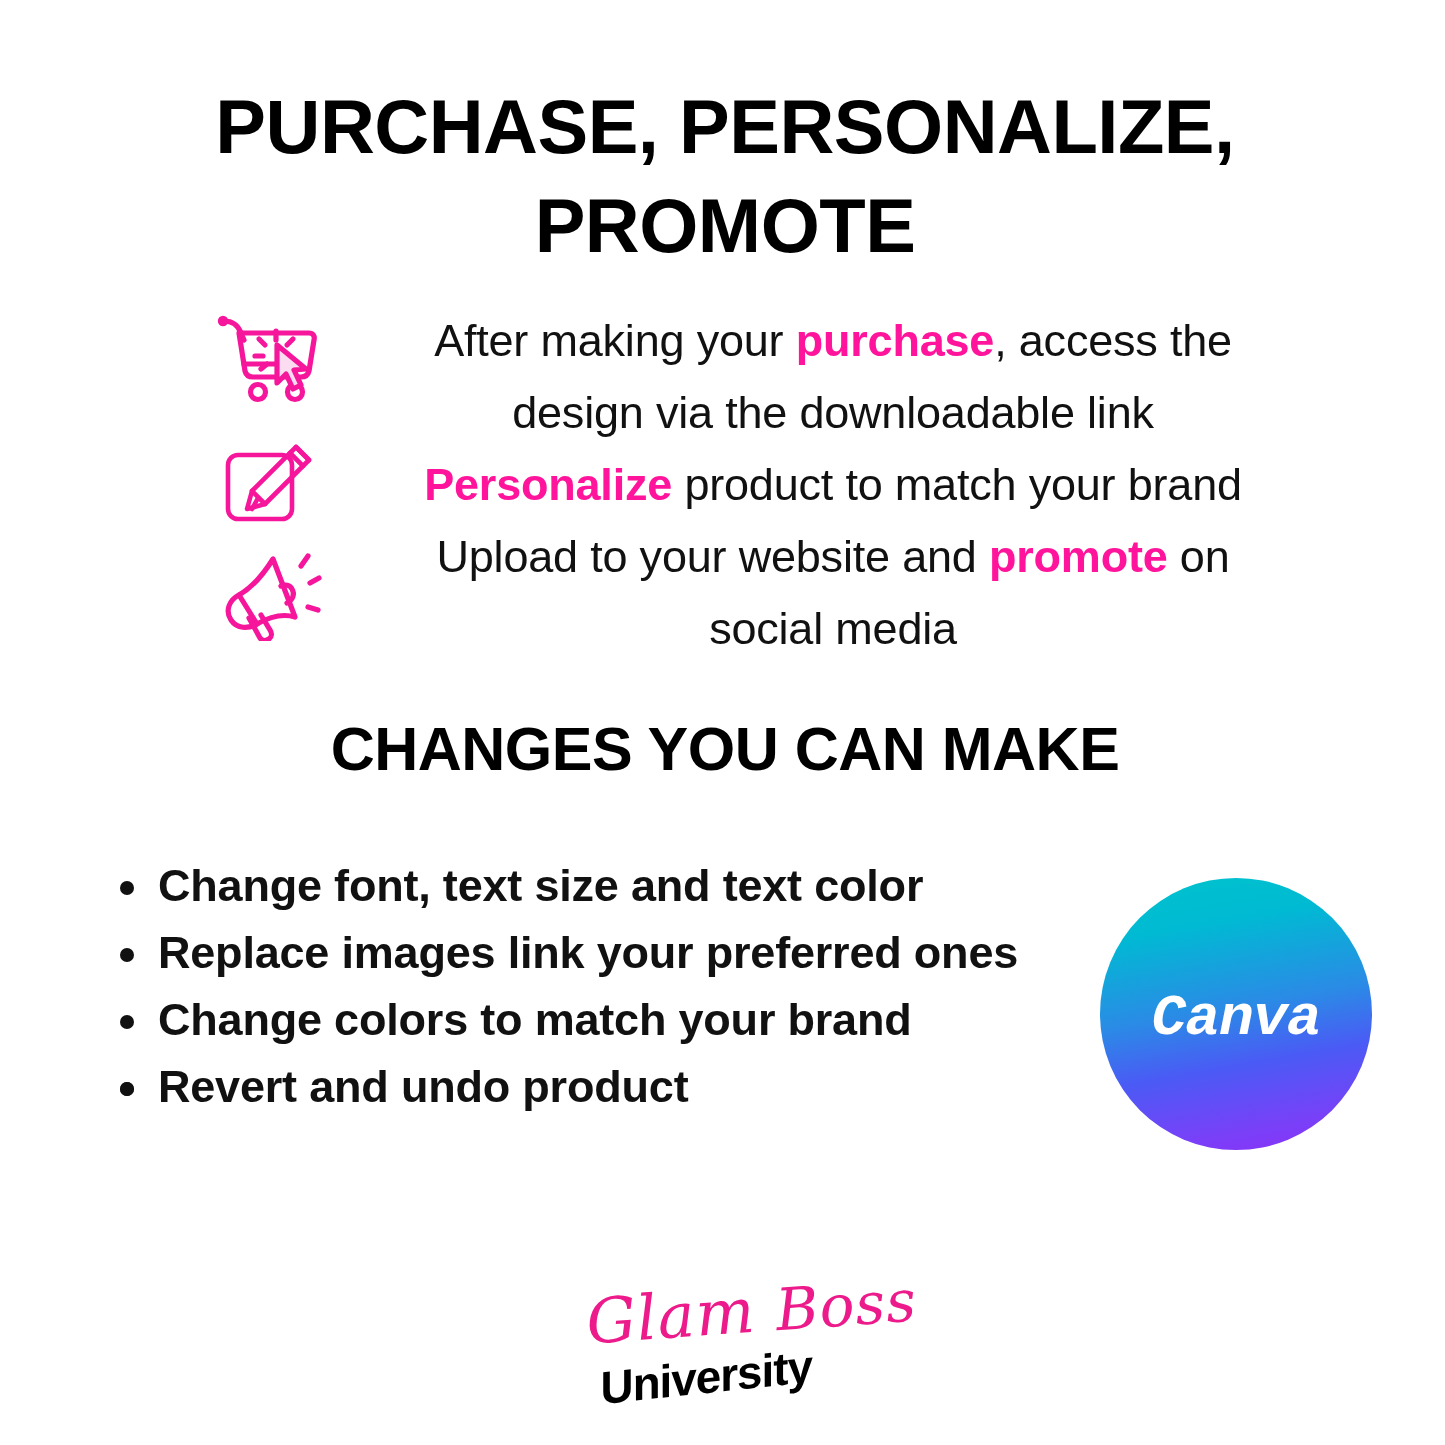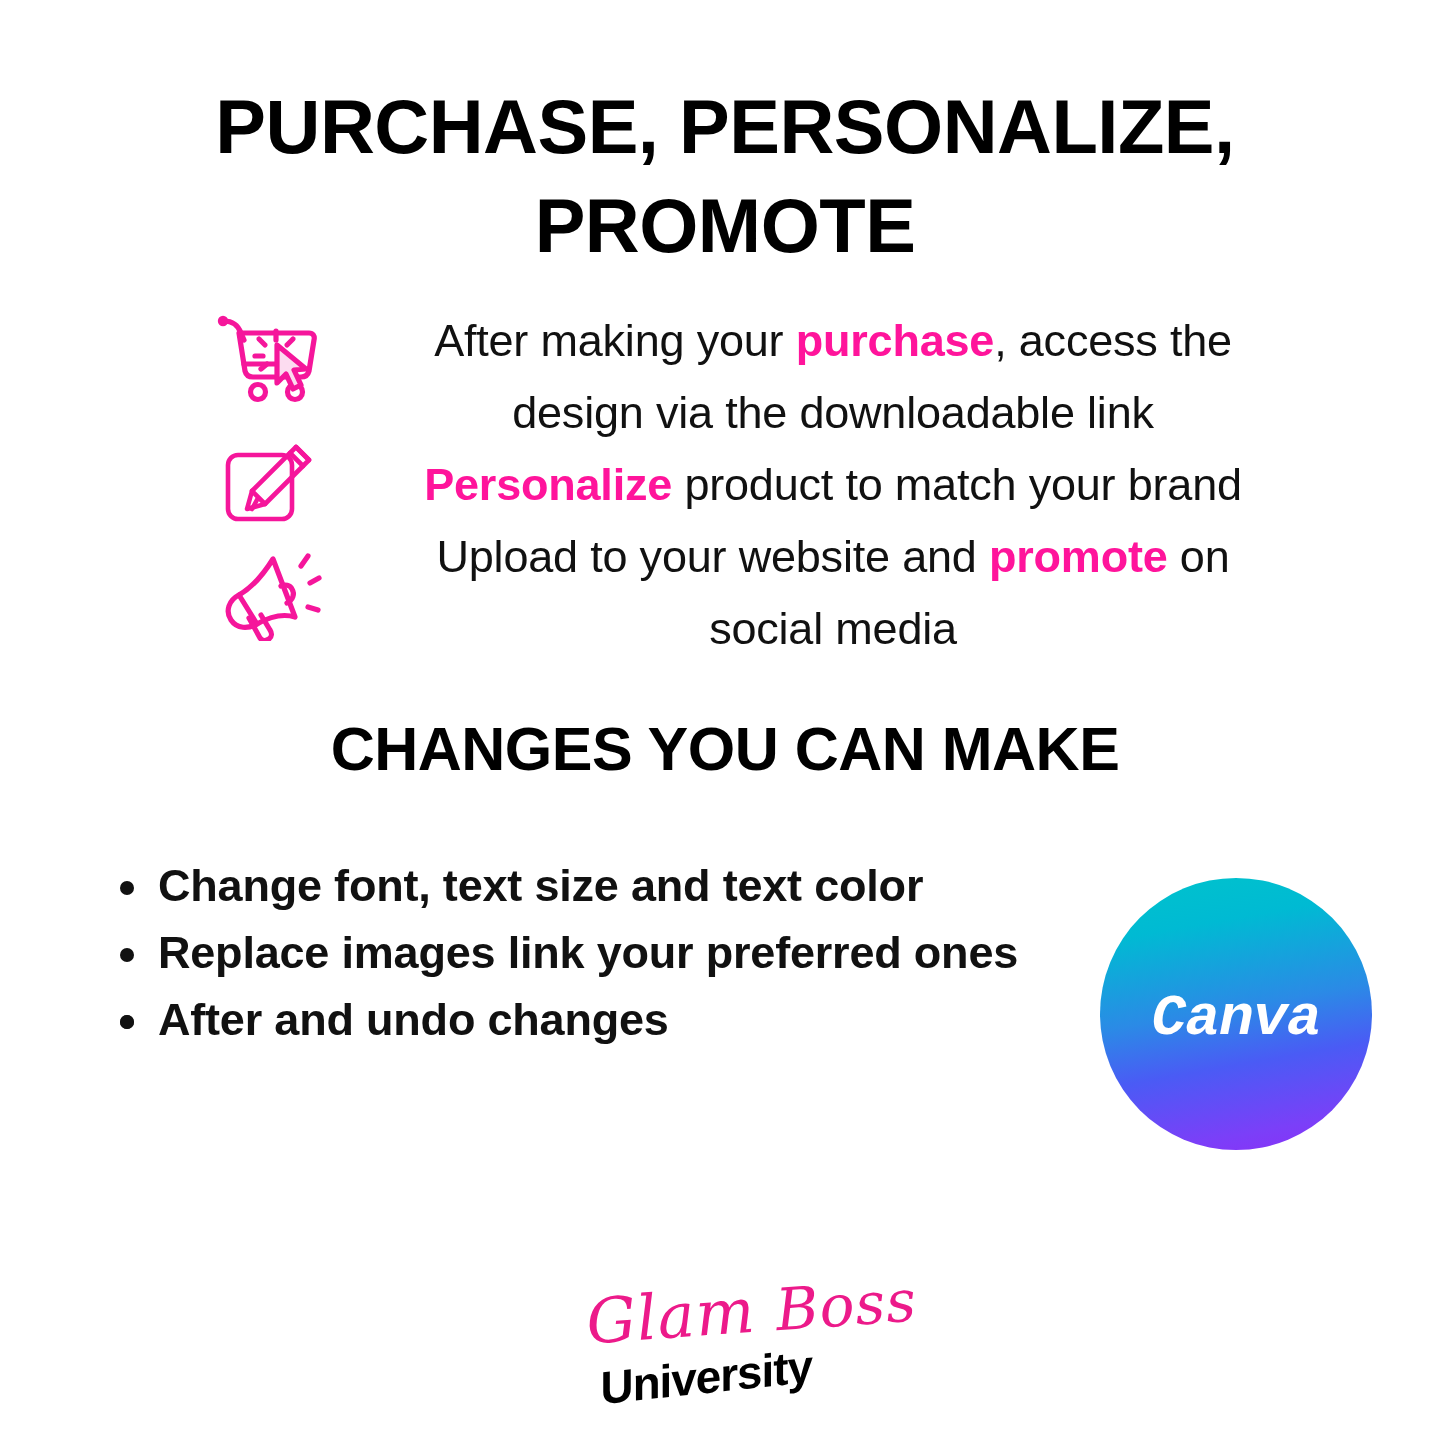--- a/index.html
+++ b/index.html
@@ -246,22 +246,23 @@
       <span><span>Upload to your website and </span><span class="hl">promote</span><span> on social media</span></span>
     </div>
 
   </div>
 
   <div class="section-heading">CHANGES YOU CAN MAKE</div>
 
   <ul class="bullets">
       <li><span class="dot"></span><span>Change font, text size and text color</span></li>
       <li><span class="dot"></span><span>Replace images link your preferred ones</span></li>
+      <li><span class="dot"></span><span>Change colors to match your brand</span></li>
       <li><span class="dot"></span></li>
-      <li><span class="dot"></span><span>After and undo changes</span></li>
+      <li><span class="dot"></span><span>Revert and undo product</span></li>
     </ul>
 
   <div class="canva-badge">
     <span class="wordmark">Canva</span>
   </div>
 
   <div class="brand">
     <div class="brand-script"><span>Glam </span><span class="boss">Boss</span></div>
     <div class="brand-sub">University</div>
   </div>

